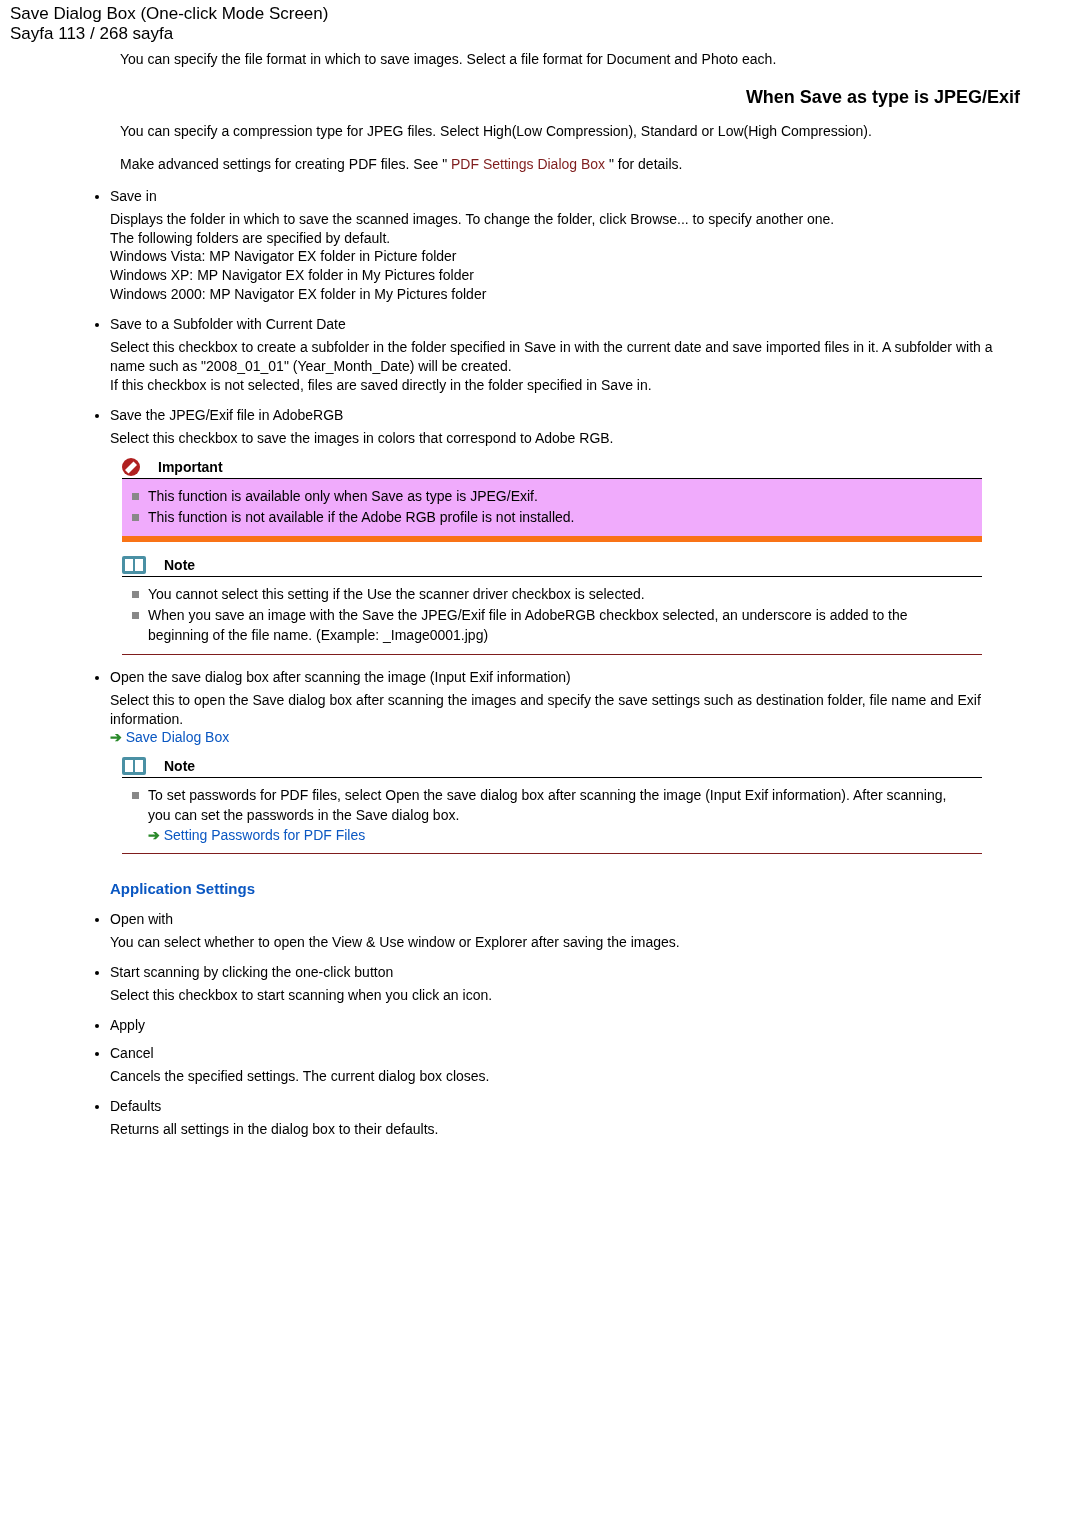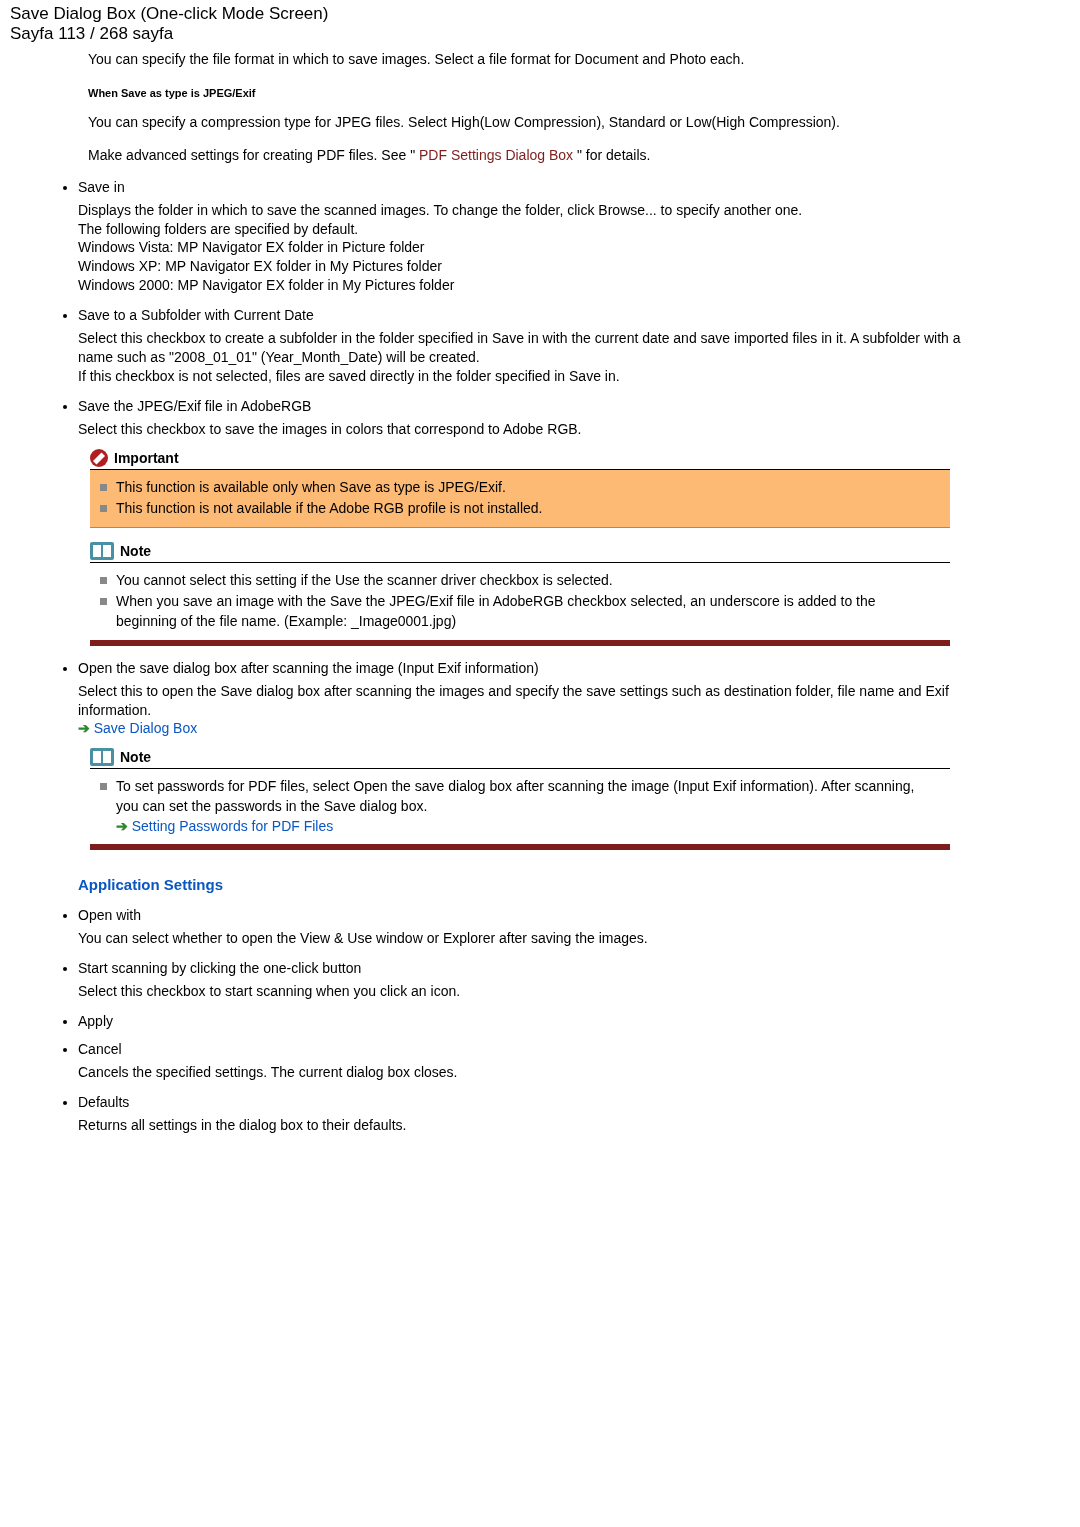--- a/index.html
+++ b/index.html
@@ -12,28 +12,29 @@
     background: #fff;
   }
   .page-header {
     display: flex;
     justify-content: space-between;
     padding: 4px 10px 6px 10px;
     font-size: 17px;
     flex-direction: column;
   }
   .content {
-    padding: 0 0 20px 88px;
+    padding: 0 0 20px 120px;
     width: 900px;
   }
   p { margin: 0 0 14px 0; line-height: 1.35; }
   .subheading {
     font-weight: bold;
-    font-size: 11px;
+    font-size: 18px;
     margin: 18px 0 14px 0;
+    text-align: right;
   }
   .link {
     color: #7f1d1d;
     cursor: pointer;
   }
   ul.big-list {
     list-style: disc;
     padding-left: 0;
     margin-left: -10px;
   }
@@ -51,32 +52,32 @@
     margin-left: 0;
     line-height: 1.35;
   }
   .callout {
     margin: 10px 0 14px 12px;
     width: 860px;
   }
   .callout-title {
     display: flex;
     align-items: center;
-    gap: 6px;
+    gap: 18px;
     font-weight: bold;
     border-bottom: 1px solid #000;
     padding-bottom: 2px;
   }
   .important-body {
-    background: #fdba74;
-    border-bottom: 1px solid #f97316;
+    background: #f0abfc;
+    border-bottom: 6px solid #f97316;
     padding: 6px 10px;
   }
   .note-body {
-    border-bottom: 6px solid #7f1d1d;
+    border-bottom: 1px solid #7f1d1d;
     padding: 6px 10px;
   }
   ul.sub {
     list-style: none;
     padding: 0;
     margin: 0;
   }
   ul.sub > li {
     position: relative;
     padding-left: 16px;

